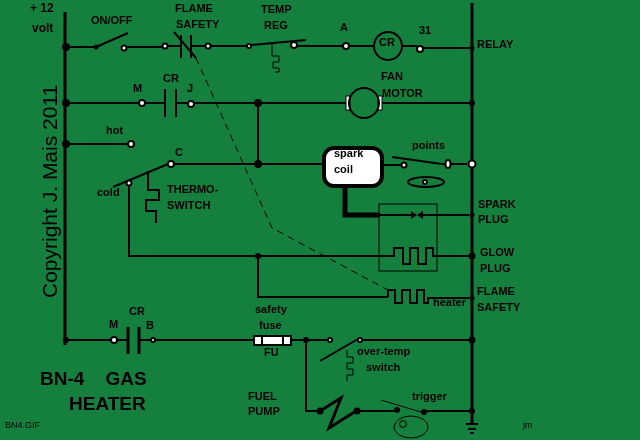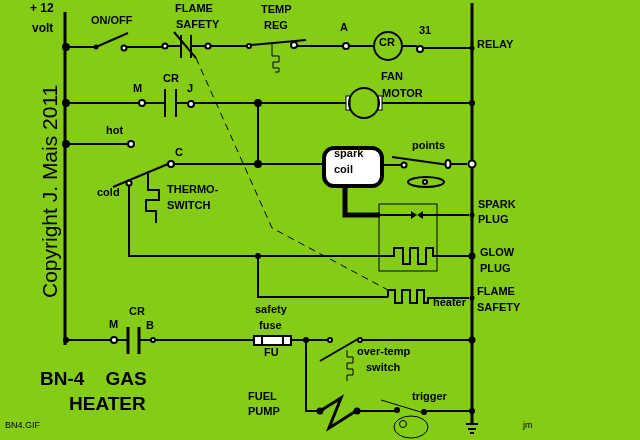--- a/index.html
+++ b/index.html
@@ -1,16 +1,16 @@
 <!DOCTYPE html>
 <html><head>
 <meta charset="utf-8">
 <style>
   html, body { margin: 0; padding: 0; background: #ffffff; }
-  #wrap { position: relative; width: 640px; height: 440px; overflow: hidden; background: #84cc16; }
+  #wrap { position: relative; width: 640px; height: 440px; overflow: hidden; background: #15803d; }
   svg { position: absolute; left: 0; top: 0; }
   .lbl { font-family: "Liberation Sans", sans-serif; font-weight: bold; font-size: 12px; fill: #000; }
   .lbl-sm { font-family: "Liberation Sans", sans-serif; font-weight: bold; font-size: 11px; fill: #000; }
   .lbl-big { font-family: "Liberation Sans", sans-serif; font-weight: bold; font-size: 19px; fill: #000; }
   .lbl-plain { font-family: "Liberation Sans", sans-serif; font-size: 9px; fill: #000; }
   .lbl-copy { font-family: "Liberation Sans", sans-serif; font-size: 21px; fill: #000; }
   .w { stroke: #000; stroke-width: 2; fill: none; }
   .w3 { stroke: #000; stroke-width: 3; fill: none; }
   .w1 { stroke: #000; stroke-width: 1; fill: none; }
   .w5 { stroke: #000; stroke-width: 5; fill: none; }

